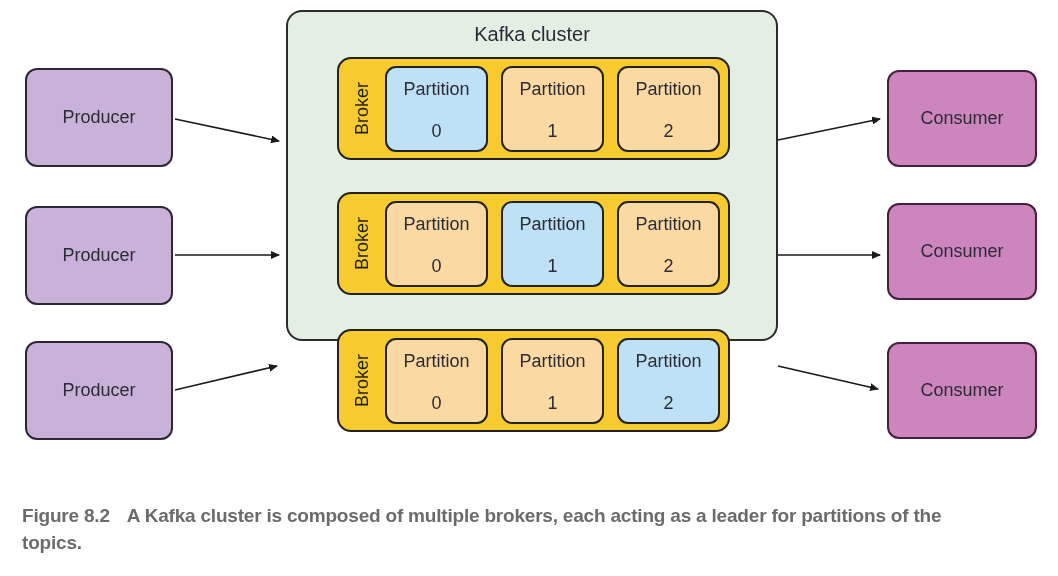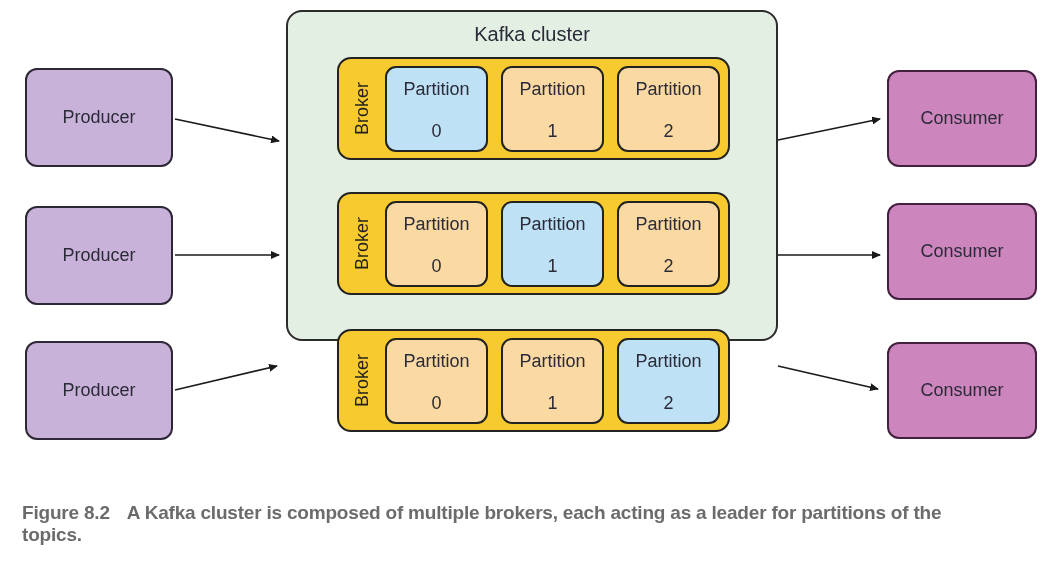--- a/index.html
+++ b/index.html
@@ -45,21 +45,21 @@
   .partitions{flex:1;display:flex;align-items:center;gap:13px;padding-right:12px;}
   .partition{
     width:103px;height:86px;box-sizing:border-box;border-radius:11px;
     background:var(--partition-orange,#fad9a2);border:2px solid var(--partition-border,#222222);
     display:flex;flex-direction:column;align-items:center;justify-content:space-between;
     padding:11px 0 8px;font-size:18px;color:var(--label-text,#2b2b38);
   }
   .partition.blue{background:var(--partition-blue,#bee1f5);}
   .caption{
     position:absolute;left:22px;top:502px;width:920px;
-    font-size:19px;font-weight:bold;letter-spacing:-0.2px;line-height:22px;
+    font-size:19px;font-weight:bold;letter-spacing:-0.2px;line-height:27px;
     color:var(--caption-text,#6b6b6b);
   }
   .fig-label{margin-right:17px;}
 </style>
 </head>
 <body>
 
 <div class="canvas">
 
   <svg class="arrows" viewBox="0 0 1058 576" xmlns="http://www.w3.org/2000/svg">

